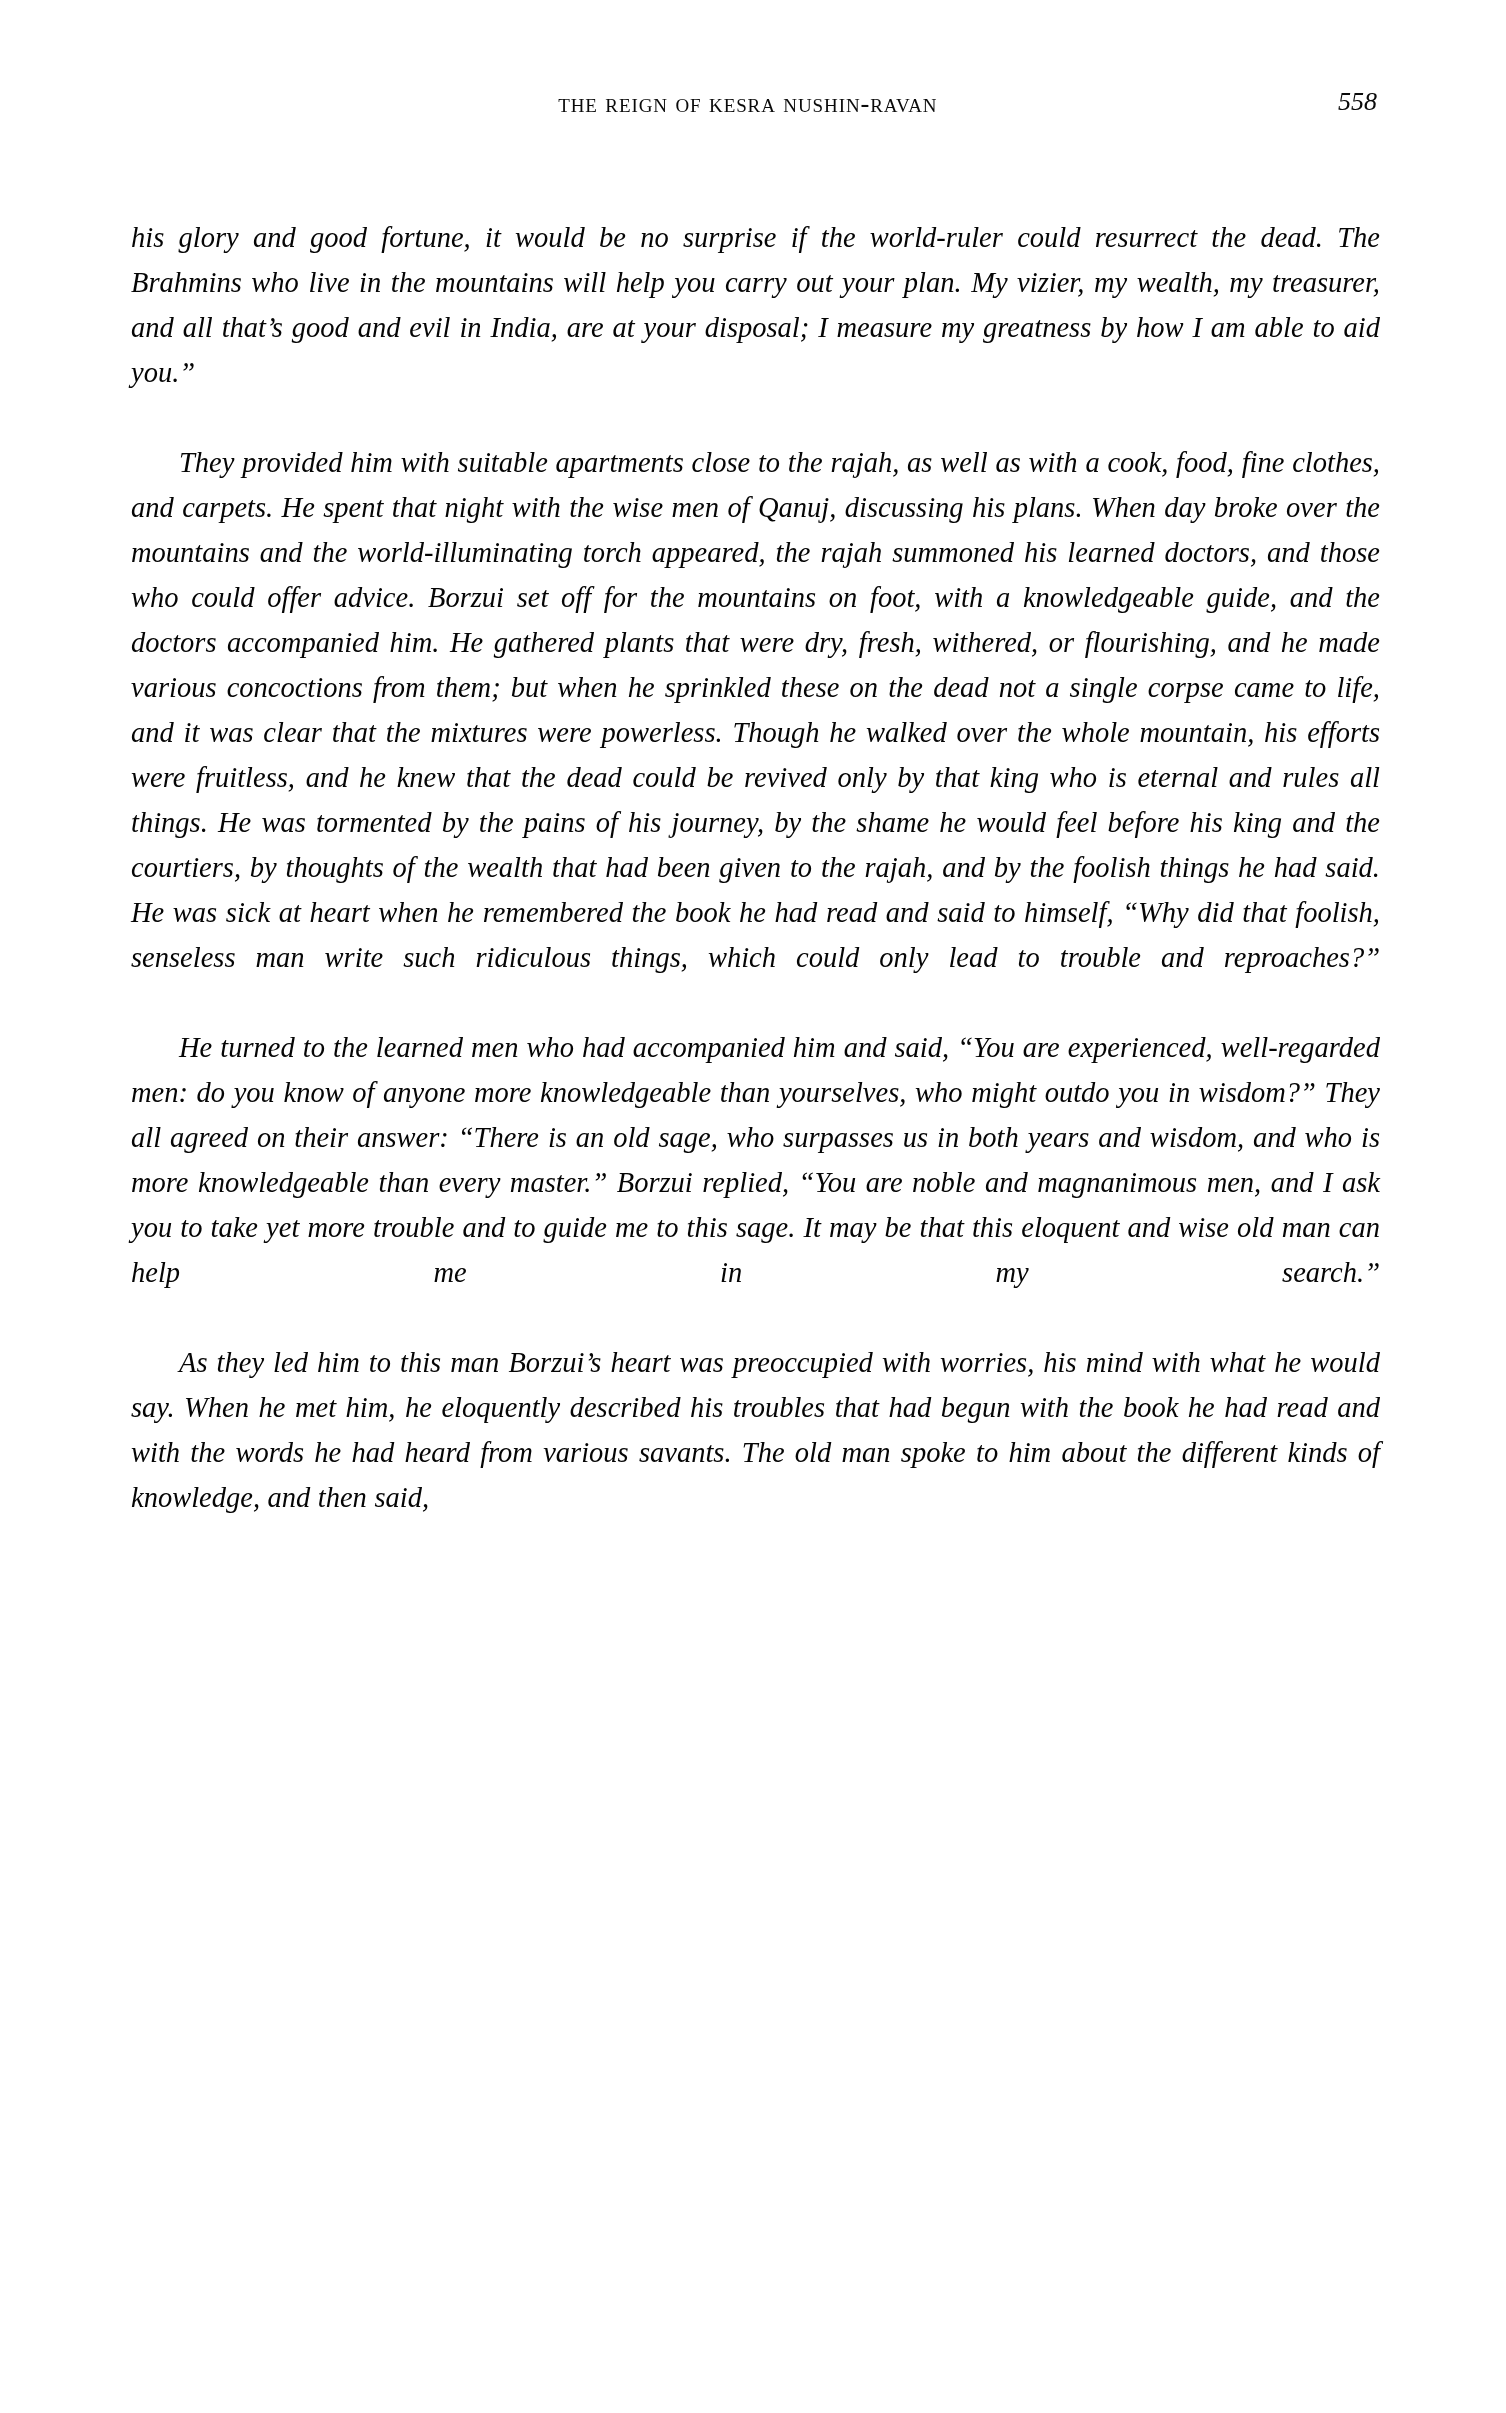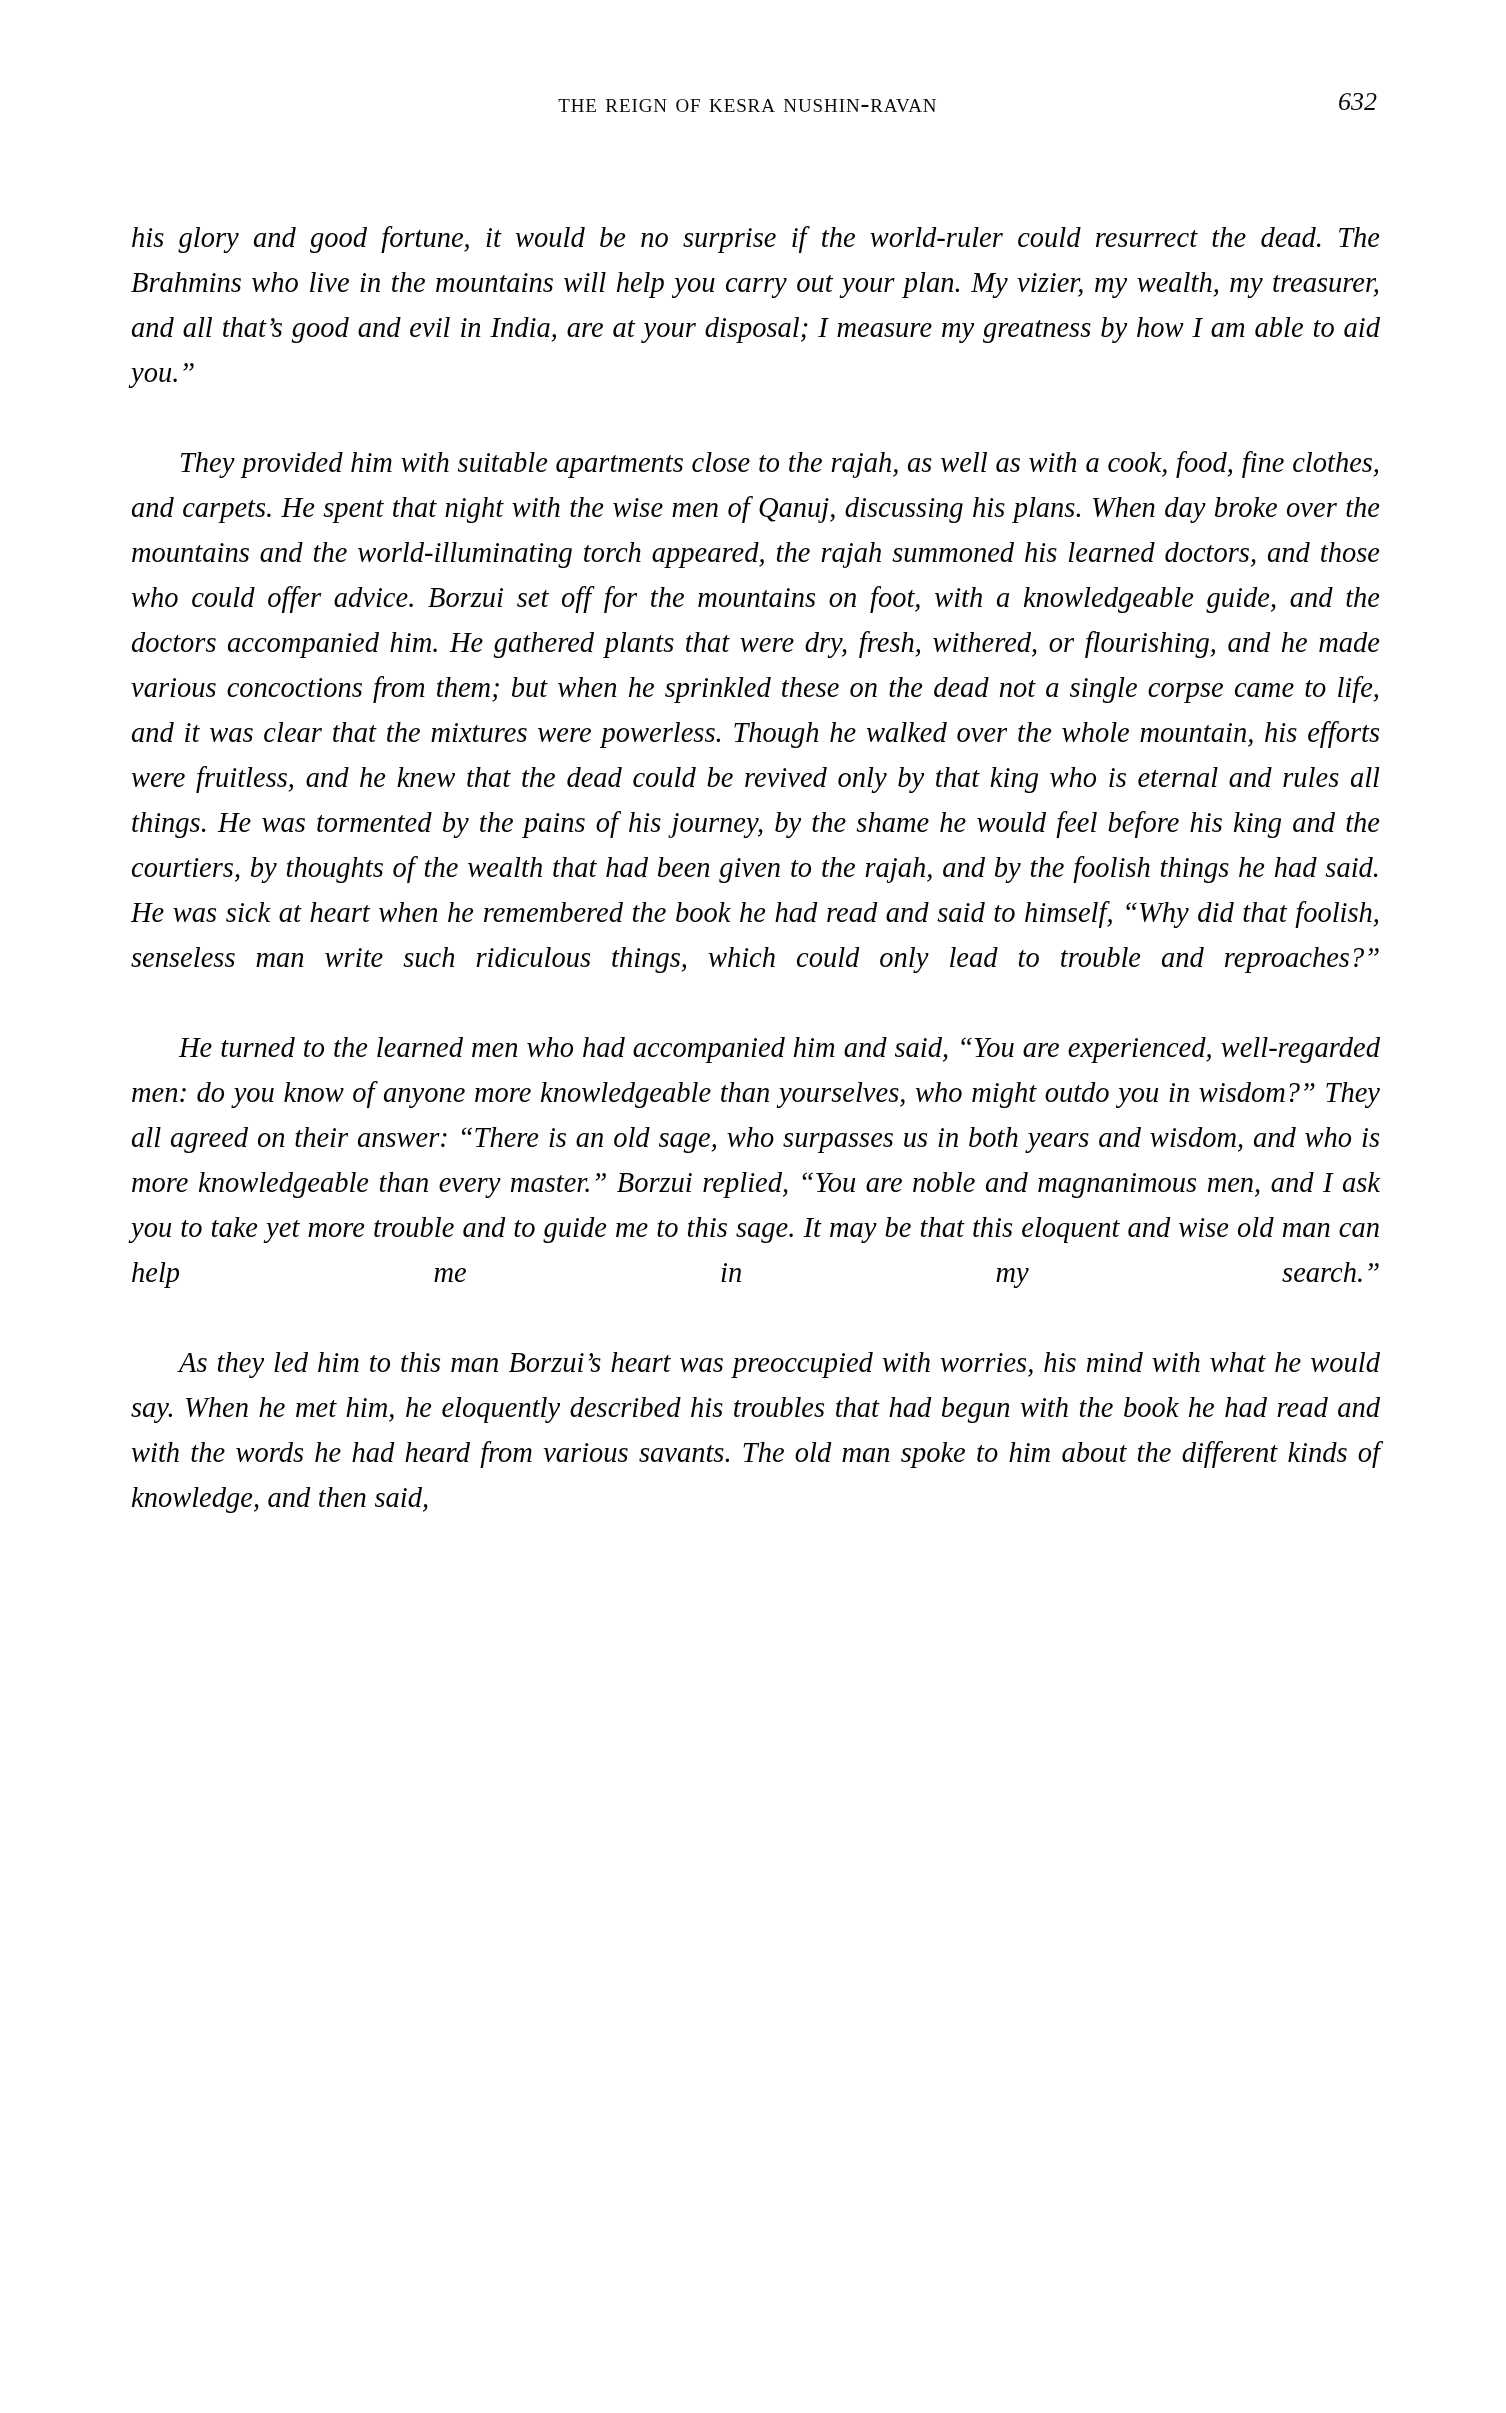--- a/index.html
+++ b/index.html
@@ -87,21 +87,21 @@
     content: none;
   }
 </style>
 </head>
 <body>
 
 <div class="page">
 
   <div class="running-head">
     <span class="running-head-title">The Reign of Kesra Nushin-Ravan</span>
-    <span class="folio">632</span>
+    <span class="folio">558</span>
   </div>
 
   <div class="textblock">
     <p class="para">his glory and good fortune, it would be no surprise if the world-ruler could resurrect the dead. The Brahmins who live in the mountains will help you carry out your plan. My vizier, my wealth, my treasurer, and all that’s good and evil in India, are at your disposal; I measure my greatness by how I am able to aid you.”</p>
     <p class="para indent">They provided him with suitable apartments close to the rajah, as well as with a cook, food, fine clothes, and carpets. He spent that night with the wise men of Qanuj, discussing his plans. When day broke over the mountains and the world-illuminating torch appeared, the rajah summoned his learned doctors, and those who could offer advice. Borzui set off for the mountains on foot, with a knowledgeable guide, and the doctors accompanied him. He gathered plants that were dry, fresh, withered, or flourishing, and he made various concoctions from them; but when he sprinkled these on the dead not a single corpse came to life, and it was clear that the mixtures were powerless. Though he walked over the whole mountain, his efforts were fruitless, and he knew that the dead could be revived only by that king who is eternal and rules all things. He was tormented by the pains of his journey, by the shame he would feel before his king and the courtiers, by thoughts of the wealth that had been given to the rajah, and by the foolish things he had said. He was sick at heart when he remembered the book he had read and said to himself, “Why did that foolish, senseless man write such ridiculous things, which could only lead to trouble and reproaches?”</p>
     <p class="para indent">He turned to the learned men who had accompanied him and said, “You are experienced, well-regarded men: do you know of anyone more knowledgeable than yourselves, who might outdo you in wisdom?” They all agreed on their answer: “There is an old sage, who surpasses us in both years and wisdom, and who is more knowledgeable than every master.” Borzui replied, “You are noble and magnanimous men, and I ask you to take yet more trouble and to guide me to this sage. It may be that this eloquent and wise old man can help me in my search.”</p>
     <p class="para indent last-flush">As they led him to this man Borzui’s heart was preoccupied with worries, his mind with what he would say. When he met him, he eloquently described his troubles that had begun with the book he had read and with the words he had heard from various savants. The old man spoke to him about the different kinds of knowledge, and then said,</p>
   </div>
 
 </div>

